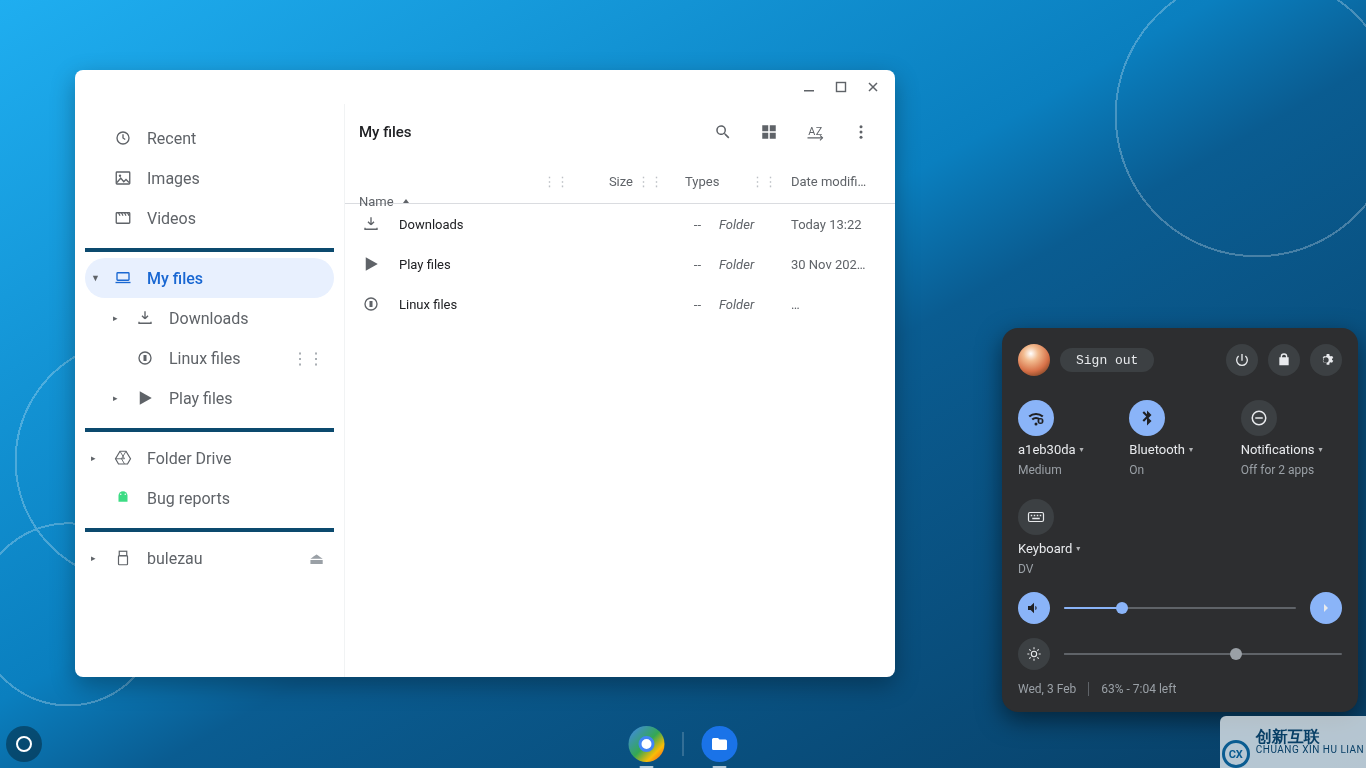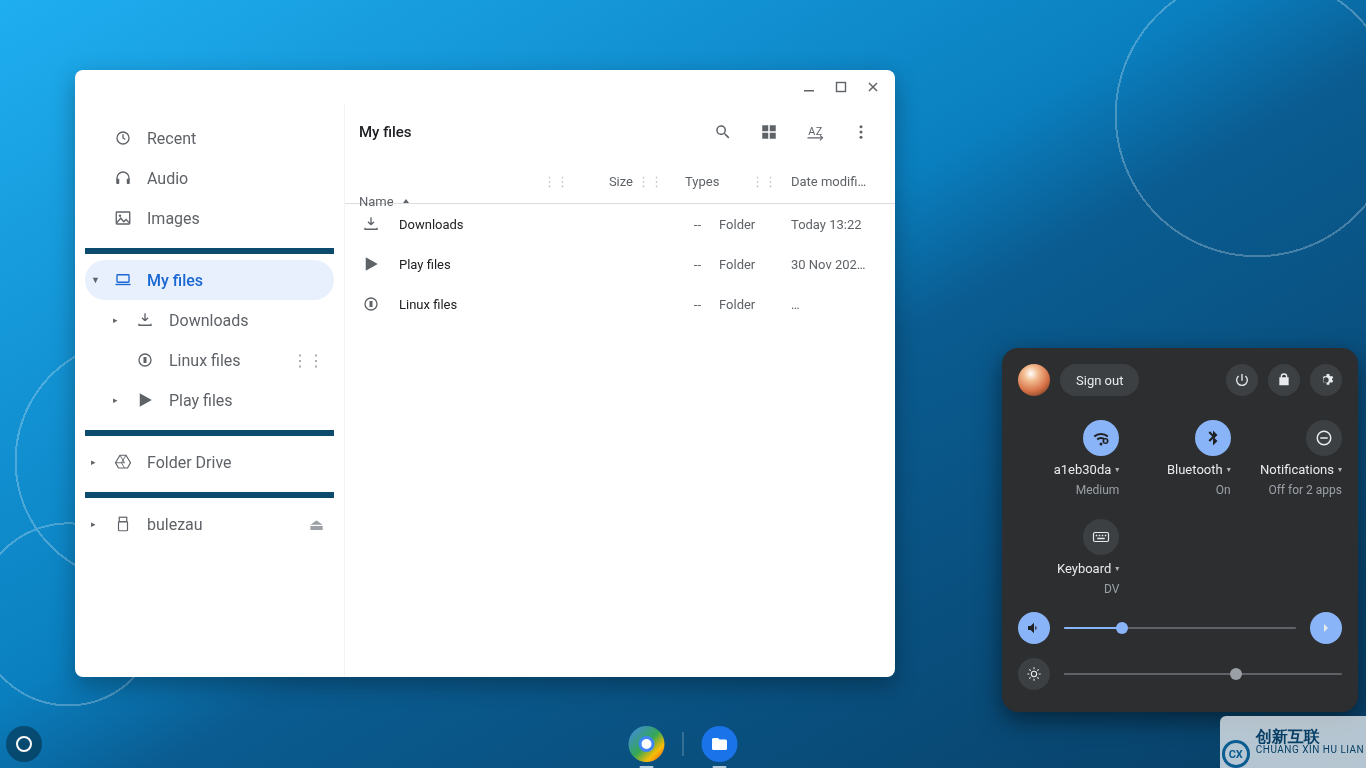--- a/index.html
+++ b/index.html
@@ -20,21 +20,21 @@
       radial-gradient(circle at 5% 80%,transparent 90px,#fff 90px,#fff 92px,transparent 92px),
       radial-gradient(circle at 92% 15%,transparent 140px,#fff 140px,#fff 142px,transparent 142px);}
   
   .window{position:absolute;left:75px;top:70px;width:820px;height:607px;
     background:#fff;border-radius:8px;box-shadow:0 8px 24px rgba(0,0,0,.3);display:flex;flex-direction:column;overflow:hidden;}
   .titlebar{height:34px;display:flex;justify-content:flex-end;align-items:center;padding:0 6px;}
   .win-btn{width:32px;height:32px;display:flex;align-items:center;justify-content:center;color:#5f6368;cursor:pointer;border-radius:4px;}
   .app-body{flex:1;display:flex;min-height:0;}
   
   .sidebar{width:270px;border-right:1px solid #f1f3f4;padding:8px 10px;display:flex;flex-direction:column;gap:0;overflow:auto;}
-  .side-section{border-bottom:6px solid #0c4a6e;padding:6px 0 10px;}
+  .side-section{border-bottom:4px solid #0c4a6e;padding:6px 0 10px;}
   .side-section:last-child{border-bottom:none;}
   .side-item{display:flex;align-items:center;height:40px;padding:0 10px 0 6px;border-radius:20px;color:var(--text-med);cursor:pointer;gap:14px;position:relative;}
   .side-item .caret{width:8px;font-size:9px;color:#5f6368;opacity:0;}
   .side-item.has-caret .caret{opacity:1;}
   .side-item .icn{width:20px;display:flex;align-items:center;justify-content:center;}
   .side-item.active{background:#e8f0fe;color:#1967d2;font-weight:500;}
   .side-item.child{padding-left:28px;}
   .side-item.child .caret{width:8px;}
   .side-item .trail{margin-left:auto;color:#9aa0a6;}
   
@@ -46,33 +46,33 @@
   .col-name{flex:1;display:flex;align-items:flex-end;gap:6px;margin-top:40px;}
   .col-size{width:60px;text-align:right;}
   .col-type{width:80px;padding-left:18px;}
   .col-date{width:100px;padding-left:10px;white-space:nowrap;overflow:hidden;text-overflow:ellipsis;}
   .drag{color:#bdc1c6;padding:0 4px;cursor:col-resize;}
   .rows{flex:1;overflow:auto;}
   .row{display:flex;align-items:center;height:40px;padding:0 14px;color:var(--text-med);font-size:13px;cursor:pointer;}
   .row .icn{width:24px;margin-right:16px;display:flex;align-items:center;justify-content:center;}
   .row .name{flex:1;color:var(--text-dark);}
   .row .size{width:60px;text-align:right;}
-  .row .type{width:80px;padding-left:18px;}
+  .row .type{width:80px;padding-left:18px;font-style:italic;}
   .row .date{width:100px;padding-left:10px;white-space:nowrap;overflow:hidden;text-overflow:ellipsis;}
   
   .qs{position:absolute;right:8px;bottom:56px;width:356px;background:var(--panel-dark);border-radius:16px;box-shadow:0 8px 24px rgba(0,0,0,.5);padding:16px;color:#e8eaed;font-size:13px;}
   .qs-top{display:flex;align-items:center;gap:10px;margin-bottom:18px;}
   .avatar{width:32px;height:32px;border-radius:50%;background:radial-gradient(circle at 40% 30%,#fff 0%,#f2bb8f 25%,#d77148 60%,#4a2a10 100%);}
-  .pill{background:var(--panel-hover);color:#e8eaed;border:none;height:32px;padding:0 16px;border-radius:16px;cursor:pointer;font-size:13px;}
+  .pill{background:var(--panel-hover);color:#e8eaed;border:none;height:24px;padding:0 16px;border-radius:16px;cursor:pointer;font-size:13px;font-family:Liberation Mono, monospace;}
   .round{width:32px;height:32px;border-radius:50%;background:var(--panel-hover);display:flex;align-items:center;justify-content:center;cursor:pointer;}
   .round svg{fill:#e8eaed;width:16px;height:16px;}
   .qs-top .spacer{flex:1;}
   .collapse{width:32px;height:48px;border-radius:6px;display:flex;align-items:center;justify-content:center;cursor:pointer;position:absolute;right:12px;top:6px;}
   .tiles{display:grid;grid-template-columns:1fr 1fr 1fr;gap:10px 10px;margin-bottom:10px;}
-  .tile{display:flex;flex-direction:column;align-items:flex-end;gap:6px;padding:6px 0;}
+  .tile{display:flex;flex-direction:column;align-items:flex-start;gap:6px;padding:6px 0;}
   .tile .circle{width:36px;height:36px;border-radius:50%;display:flex;align-items:center;justify-content:center;}
   .tile .circle.on{background:#8ab4f8;color:#202124;}
   .tile .circle.off{background:var(--panel-hover);color:#e8eaed;}
   .tile .circle svg{width:18px;height:18px;fill:currentColor;}
   .tile .lbl{display:flex;align-items:center;gap:4px;}
   .tile .lbl .tri{font-size:8px;opacity:.7;}
   .tile .sub{font-size:12px;color:#9aa0a6;}
   .sliders{display:flex;flex-direction:column;gap:14px;margin:10px 0 6px;}
   .slider-row{display:flex;align-items:center;gap:14px;}
   .slider-row .round{background:var(--panel-hover);}
@@ -138,38 +138,37 @@
                 <circle cx="12" cy="12" r="8" fill="none" stroke="#5f6368" stroke-width="1.8"></circle>
                 <path d="M12 7v5l3 2" stroke="#5f6368" stroke-width="1.8" fill="none"></path>
               </svg>
             </span>
             <span>Recent</span>
           </div>
           <div class="side-item">
             <span class="caret"></span>
             <span class="icn">
               <svg width="18" height="18" viewBox="0 0 24 24">
-                <path fill="none" stroke="#5f6368" stroke-width="1.8" d="M4 14v-2a8 8 0 0 1 16 0v2"></path>
-                <rect x="3" y="13" width="4" height="7" rx="1" fill="#5f6368"></rect>
-                <rect x="17" y="13" width="4" height="7" rx="1" fill="#5f6368"></rect>
-              </svg>
-            </span>
-            <span>Audio</span>
-          </div>
-          <div class="side-item">
-            <span class="caret"></span>
-            <span class="icn">
-              <svg width="18" height="18" viewBox="0 0 24 24">
                 <rect x="3" y="4" width="18" height="16" rx="1" fill="none" stroke="#5f6368" stroke-width="1.8"></rect>
                 <circle cx="8" cy="9" r="1.6" fill="#5f6368"></circle>
                 <path d="M4 18l5-6 4 5 3-3 4 4" stroke="#5f6368" stroke-width="1.8" fill="none"></path>
               </svg>
             </span>
             <span>Images</span>
           </div>
+          <div class="side-item">
+            <span class="caret"></span>
+            <span class="icn">
+              <svg width="18" height="18" viewBox="0 0 24 24">
+                <rect x="3" y="5" width="18" height="14" rx="1" fill="none" stroke="#5f6368" stroke-width="1.8"></rect>
+                <path d="M6 5l2 4M10 5l2 4M14 5l2 4M18 5l2 4" stroke="#5f6368" stroke-width="1.6"></path>
+              </svg>
+            </span>
+            <span>Videos</span>
+          </div>
         </div>
         <div class="side-section">
           <div class="side-item active has-caret">
             <span class="caret">▼</span>
             <span class="icn">
               <svg width="18" height="18" viewBox="0 0 24 24">
                 <rect x="4" y="5" width="16" height="10" rx="1" fill="none" stroke="#1967d2" stroke-width="1.8"></rect>
                 <path d="M2 18h20" stroke="#1967d2" stroke-width="1.8"></path>
               </svg>
             </span>
@@ -209,20 +208,31 @@
         <div class="side-section">
           <div class="side-item has-caret">
             <span class="caret">▸</span>
             <span class="icn">
               <svg width="18" height="18" viewBox="0 0 24 24">
                 <path d="M8 3h8l6 10-4 7H6l-4-7z" fill="none" stroke="#5f6368" stroke-width="1.6"></path>
                 <path d="M8 3l6 10H2M16 3 10 13l4 7" stroke="#5f6368" stroke-width="1.2" fill="none"></path>
               </svg>
             </span>
             <span>Folder Drive</span>
+          </div>
+          <div class="side-item">
+            <span class="caret"></span>
+            <span class="icn">
+              <svg width="18" height="18" viewBox="0 0 24 24">
+                <path fill="#3ddc84" d="M6 9a6 6 0 0 1 12 0v8H6z"></path>
+                <circle cx="9" cy="7" r="1" fill="#fff"></circle>
+                <circle cx="15" cy="7" r="1" fill="#fff"></circle>
+              </svg>
+            </span>
+            <span>Bug reports</span>
           </div>
         </div>
         <div class="side-section">
           <div class="side-item has-caret">
             <span class="caret">▸</span>
             <span class="icn">
               <svg width="18" height="18" viewBox="0 0 24 24">
                 <rect x="7" y="3" width="10" height="6" fill="none" stroke="#5f6368" stroke-width="1.6"></rect>
                 <rect x="6" y="9" width="12" height="12" rx="1" fill="none" stroke="#5f6368" stroke-width="1.6"></rect>
               </svg>
@@ -428,20 +438,25 @@
               <path d="M12 2v3M12 19v3M2 12h3M19 12h3M4.9 4.9l2.1 2.1M17 17l2.1 2.1M19.1 4.9 17 7M7 17l-2.1 2.1"></path>
             </g>
           </svg>
       </div>
       <div class="track dim">
         <div class="fill" id="bri-fill" style="width: 62%;"></div>
           <div class="thumb" id="bri-thumb" style="left: 62%;"></div>
       </div>
     </div>
   </div>
+  <div class="qs-foot">
+    <span>Wed, 3 Feb</span>
+    <span class="sep"></span>
+    <span>63% - 7:04 left</span>
+  </div>
 </div>
 
 <div class="shelf">
   <div class="launcher">
       <div class="dot"></div>
     </div>
   <div class="shelf-center">
     <div class="shelf-ico chrome">
       <div class="inner"></div>
       <div class="bar"></div>

